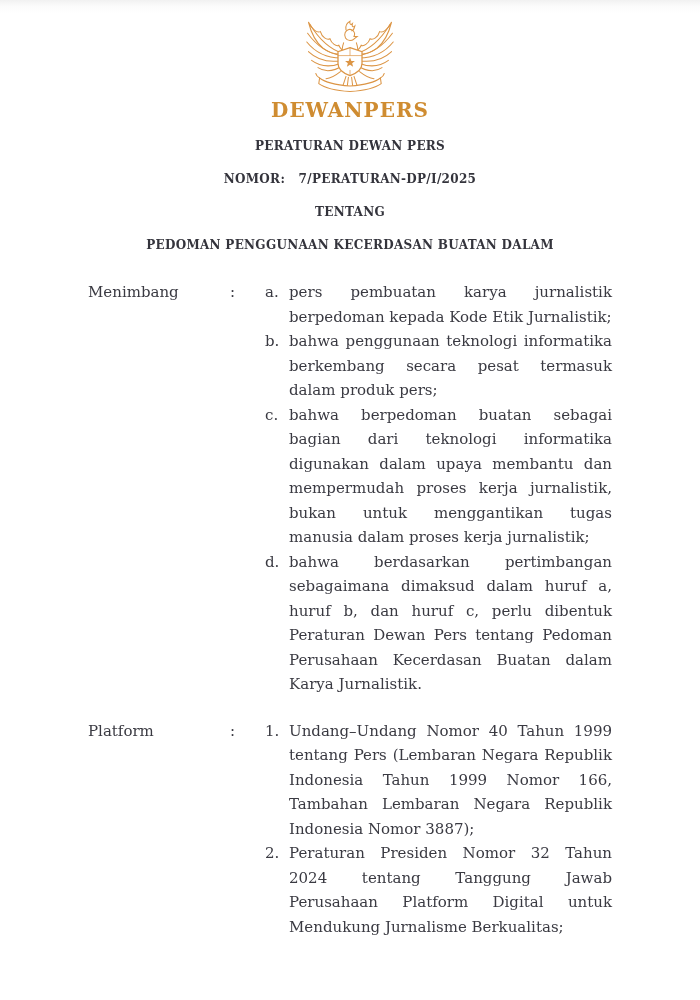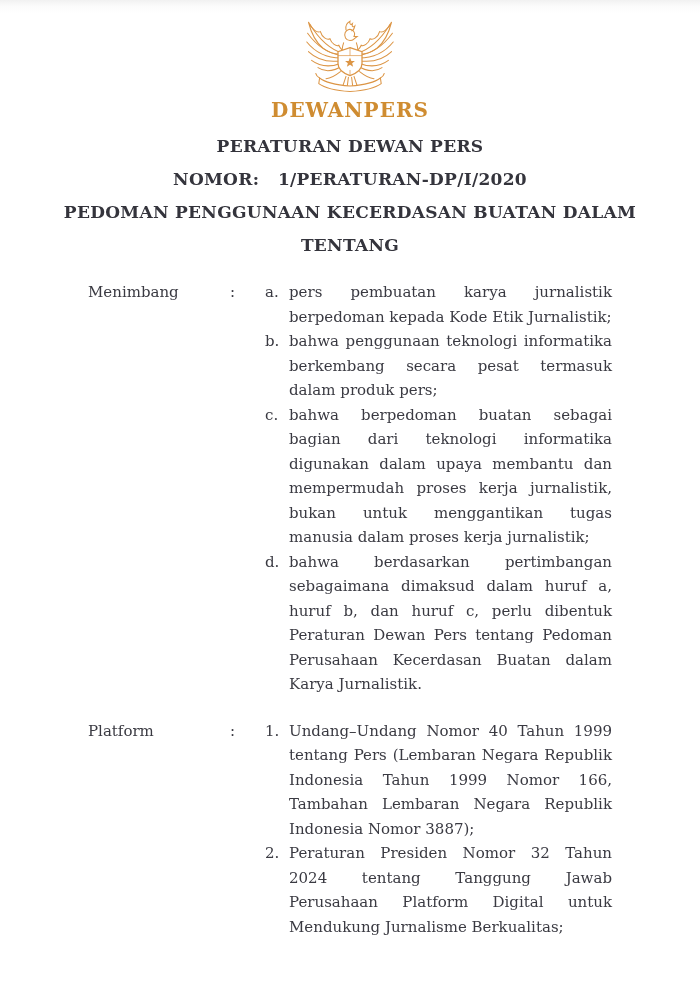--- a/index.html
+++ b/index.html
@@ -15,21 +15,21 @@
   }
   .logo-block { padding-top: 13px; text-align: center; }
   .garuda { width: 96px; height: 82px; display: block; margin: 0 auto; }
   .logo-text {
     margin-top: 3px;
     font-size: 20px; font-weight: bold; letter-spacing: 1px;
     color: #cf8c31;
   }
   .title-block { margin-top: 15px; text-align: center; }
   .title-line {
-    font-size: 17px; font-weight: bold; letter-spacing: 0.3px;
+    font-size: 12px; font-weight: bold; letter-spacing: 0.3px;
     line-height: 19px; margin-bottom: 14px;
     color: #34343c; white-space: pre;
   }
   .content { margin: 25px 88px 0 88px; font-size: 15px; line-height: 24.5px; }
   .section { display: flex; align-items: flex-start; }
   .section + .section { margin-top: 22px; }
   .section-label { width: 142px; flex: 0 0 142px; }
   .section-colon { width: 35px; flex: 0 0 35px; }
   .section-items { flex: 1 1 auto; min-width: 0; }
   .item { display: flex; align-items: flex-start; }
@@ -79,23 +79,23 @@
       <polygon points="60,54.5 61.7,58.7 66.2,58.9 62.7,61.6 63.9,65.9 60,63.4 56.1,65.9 57.3,61.6 53.8,58.9 58.3,58.7" fill="#DC9545"></polygon>
 
       <path d="M22,80 Q32,88 60,90 Q88,88 98,80 L99,87 Q88,95 60,97 Q32,95 21,87 Z" fill="#ffffff" stroke="#DC9545" stroke-width="1.3"></path>
       <path d="M22,80 Q18,78 17,74 M98,80 Q102,78 103,74" fill="none" stroke="#DC9545" stroke-width="1.3"></path>
     </svg>
     <div class="logo-text">DEWANPERS</div>
   </div>
 
   <div class="title-block">
     <div class="title-line">PERATURAN DEWAN PERS</div>
-    <div class="title-line">NOMOR:   1/PERATURAN-DP/I/2020</div>
+    <div class="title-line">NOMOR:   7/PERATURAN-DP/I/2025</div>
+    <div class="title-line">TENTANG</div>
     <div class="title-line">PEDOMAN PENGGUNAAN KECERDASAN BUATAN DALAM</div>
-    <div class="title-line">TENTANG</div>
   </div>
 
   <div class="content">
 
     <div class="section">
       <div class="section-label">Menimbang</div>
       <div class="section-colon">:</div>
       <div class="section-items">
         <div class="item">
           <span class="item-marker">a.</span>

